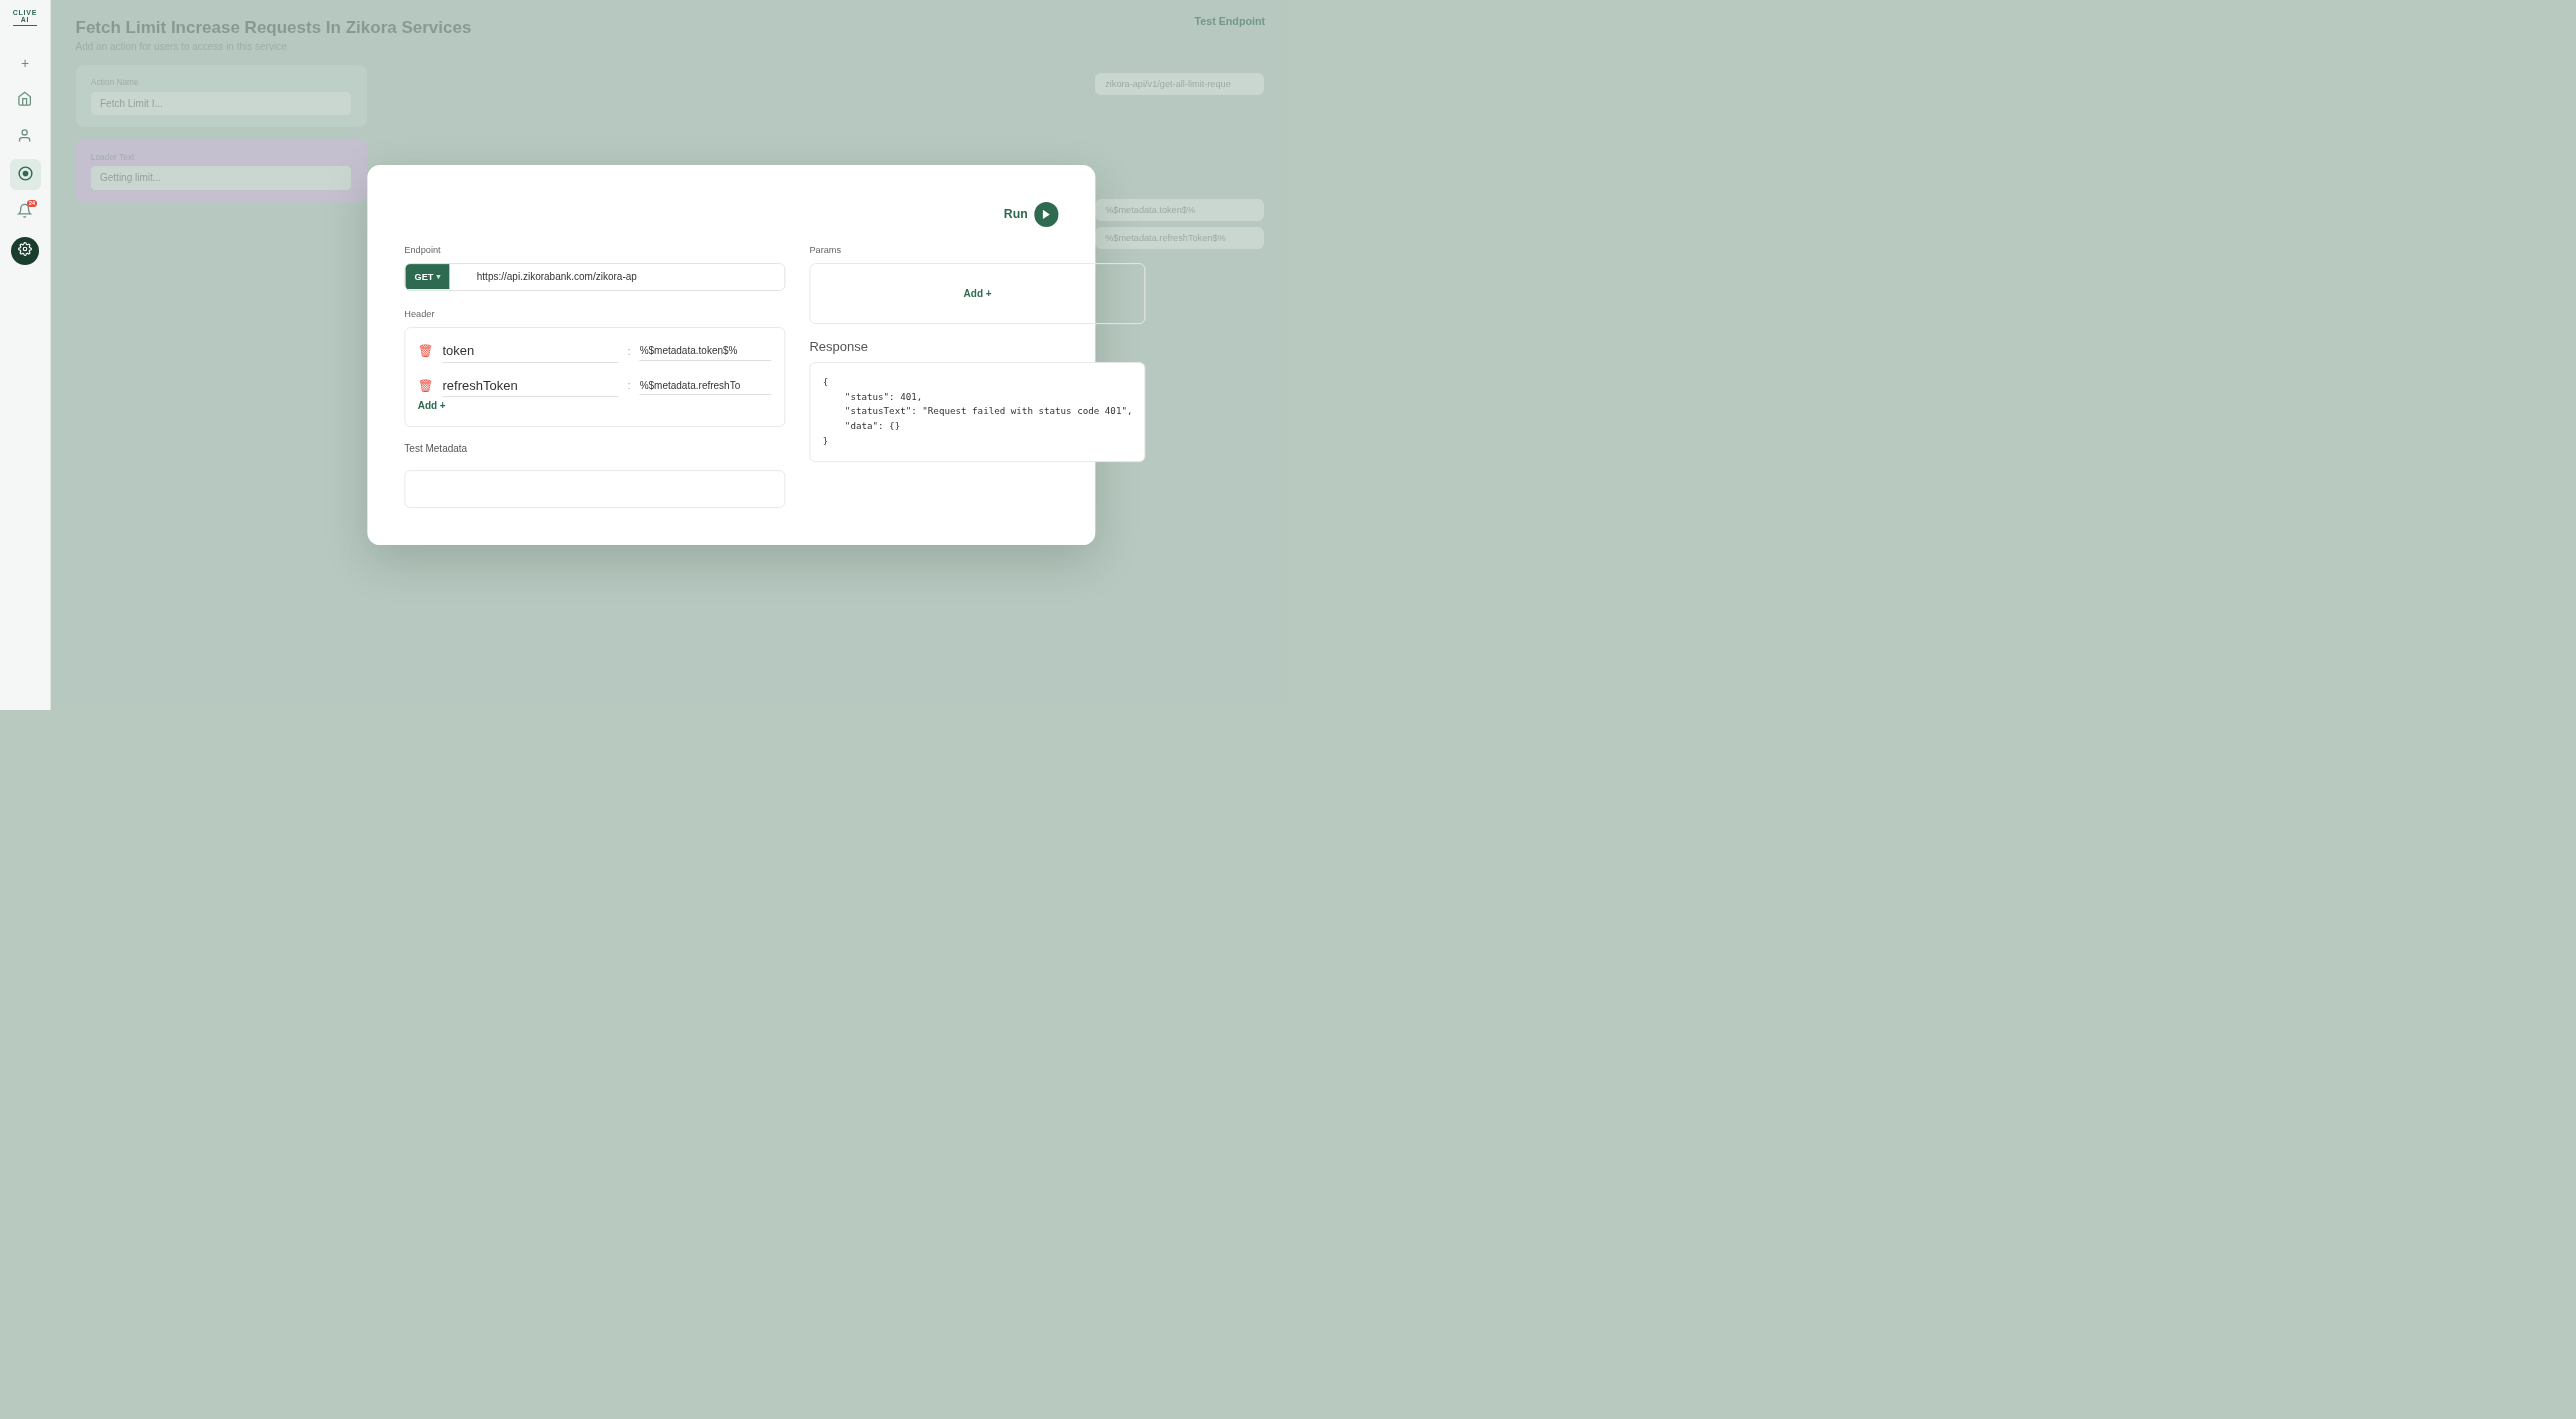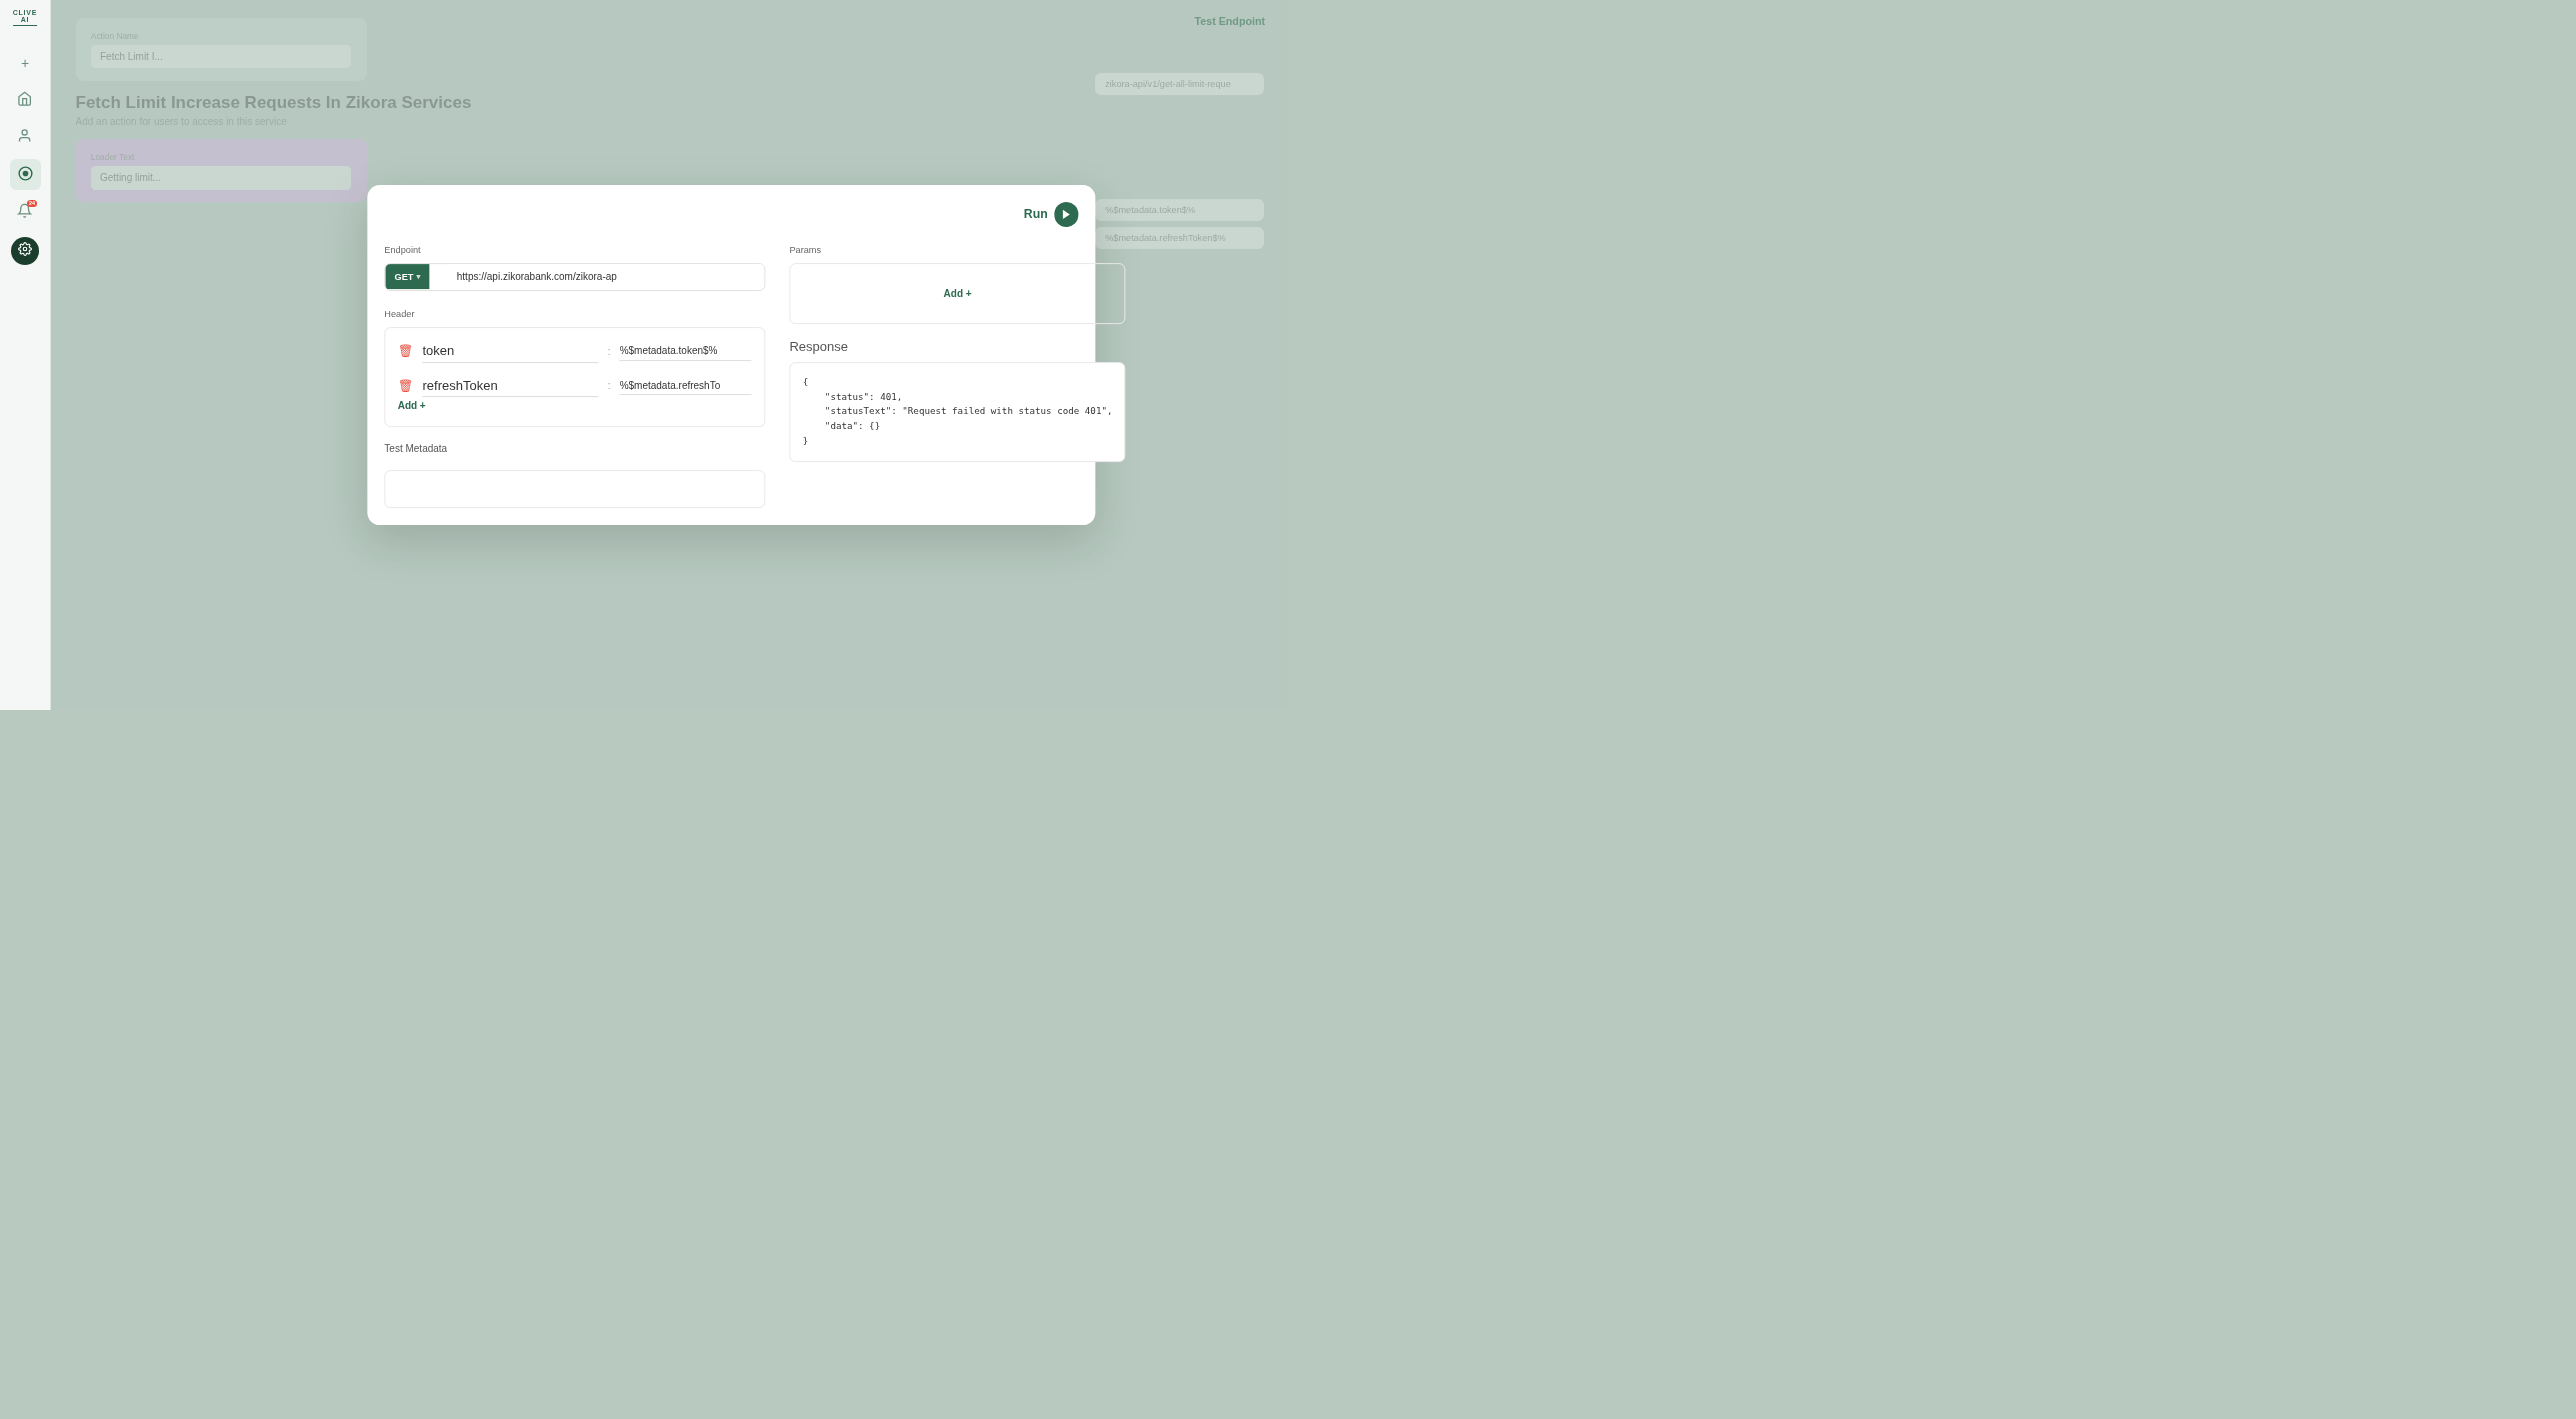--- a/index.html
+++ b/index.html
@@ -94,21 +94,21 @@
 
     
     .modal {
       position: absolute;
       left: 50%;
       top: 50%;
       transform: translate(-38%, -50%);
       width: 728px;
       background: white;
       border-radius: 12.3px;
-      padding: 17px;
+      padding: 37px;
       z-index: 200;
       box-shadow: 0 15.3px 46px rgba(0,0,0,0.15);
     }
 
     .modal-header {
       display: flex;
       justify-content: flex-end;
       align-items: center;
       margin-bottom: 18.4px;
     }
@@ -346,30 +346,30 @@
     <span>
       <svg width="14" height="14" viewBox="0 0 24 24" fill="none" stroke="white" stroke-width="2">
         <circle cx="12" cy="12" r="3"></circle>
         <path d="M19.4 15a1.65 1.65 0 0 0 .33 1.82l.06.06a2 2 0 0 1-2.83 2.83l-.06-.06a1.65 1.65 0 0 0-1.82-.33 1.65 1.65 0 0 0-1 1.51V21a2 2 0 0 1-4 0v-.09A1.65 1.65 0 0 0 9 19.4a1.65 1.65 0 0 0-1.82.33l-.06.06a2 2 0 0 1-2.83-2.83l.06-.06A1.65 1.65 0 0 0 4.68 15a1.65 1.65 0 0 0-1.51-1H3a2 2 0 0 1 0-4h.09A1.65 1.65 0 0 0 4.6 9a1.65 1.65 0 0 0-.33-1.82l-.06-.06a2 2 0 0 1 2.83-2.83l.06.06A1.65 1.65 0 0 0 9 4.68a1.65 1.65 0 0 0 1-1.51V3a2 2 0 0 1 4 0v.09a1.65 1.65 0 0 0 1 1.51 1.65 1.65 0 0 0 1.82-.33l.06-.06a2 2 0 0 1 2.83 2.83l-.06.06A1.65 1.65 0 0 0 19.4 9a1.65 1.65 0 0 0 1.51 1H21a2 2 0 0 1 0 4h-.09a1.65 1.65 0 0 0-1.51 1z"></path>
       </svg>
     </span>
   </div>
 </div>
 
 <div class="bg-content" style="opacity:0.55;">
+  <div style="margin-bottom:12.3px;">
+    <div style="font-size:17px;font-weight:600;color:#1a1a1a;">Fetch Limit Increase Requests In Zikora Services</div>
+    <div style="font-size:10px;color:#666;margin-top:3.1px;">Add an action for users to access in this service</div>
+  </div>
+
   <div style="display:flex;gap:18.4px;margin-bottom:12.3px;">
     <div style="background:#d4e0d9;border-radius:7.7px;padding:12.3px 15.3px;width:291px;">
       <div style="font-size:8.4px;color:#666;margin-bottom:4.6px;">Action Name</div>
       <div style="background:white;border-radius:4.6px;padding:6.1px 9.2px;font-size:10px;color:#333;">Fetch Limit I...</div>
     </div>
-  </div>
-
-  <div style="margin-bottom:12.3px;">
-    <div style="font-size:17px;font-weight:600;color:#1a1a1a;">Fetch Limit Increase Requests In Zikora Services</div>
-    <div style="font-size:10px;color:#666;margin-top:3.1px;">Add an action for users to access in this service</div>
   </div>
 
   <div style="display:flex;gap:18.4px;margin-bottom:12.3px;">
     <div style="background:#f0abfc;border-radius:7.7px;padding:12.3px 15.3px;width:291px;">
       <div style="font-size:8.4px;color:#666;margin-bottom:4.6px;">Loader Text</div>
       <div style="background:white;border-radius:4.6px;padding:6.1px 9.2px;font-size:10px;color:#333;">Getting limit...</div>
     </div>
   </div>
 
   <div style="position:absolute;right:24.5px;top:73px;">

